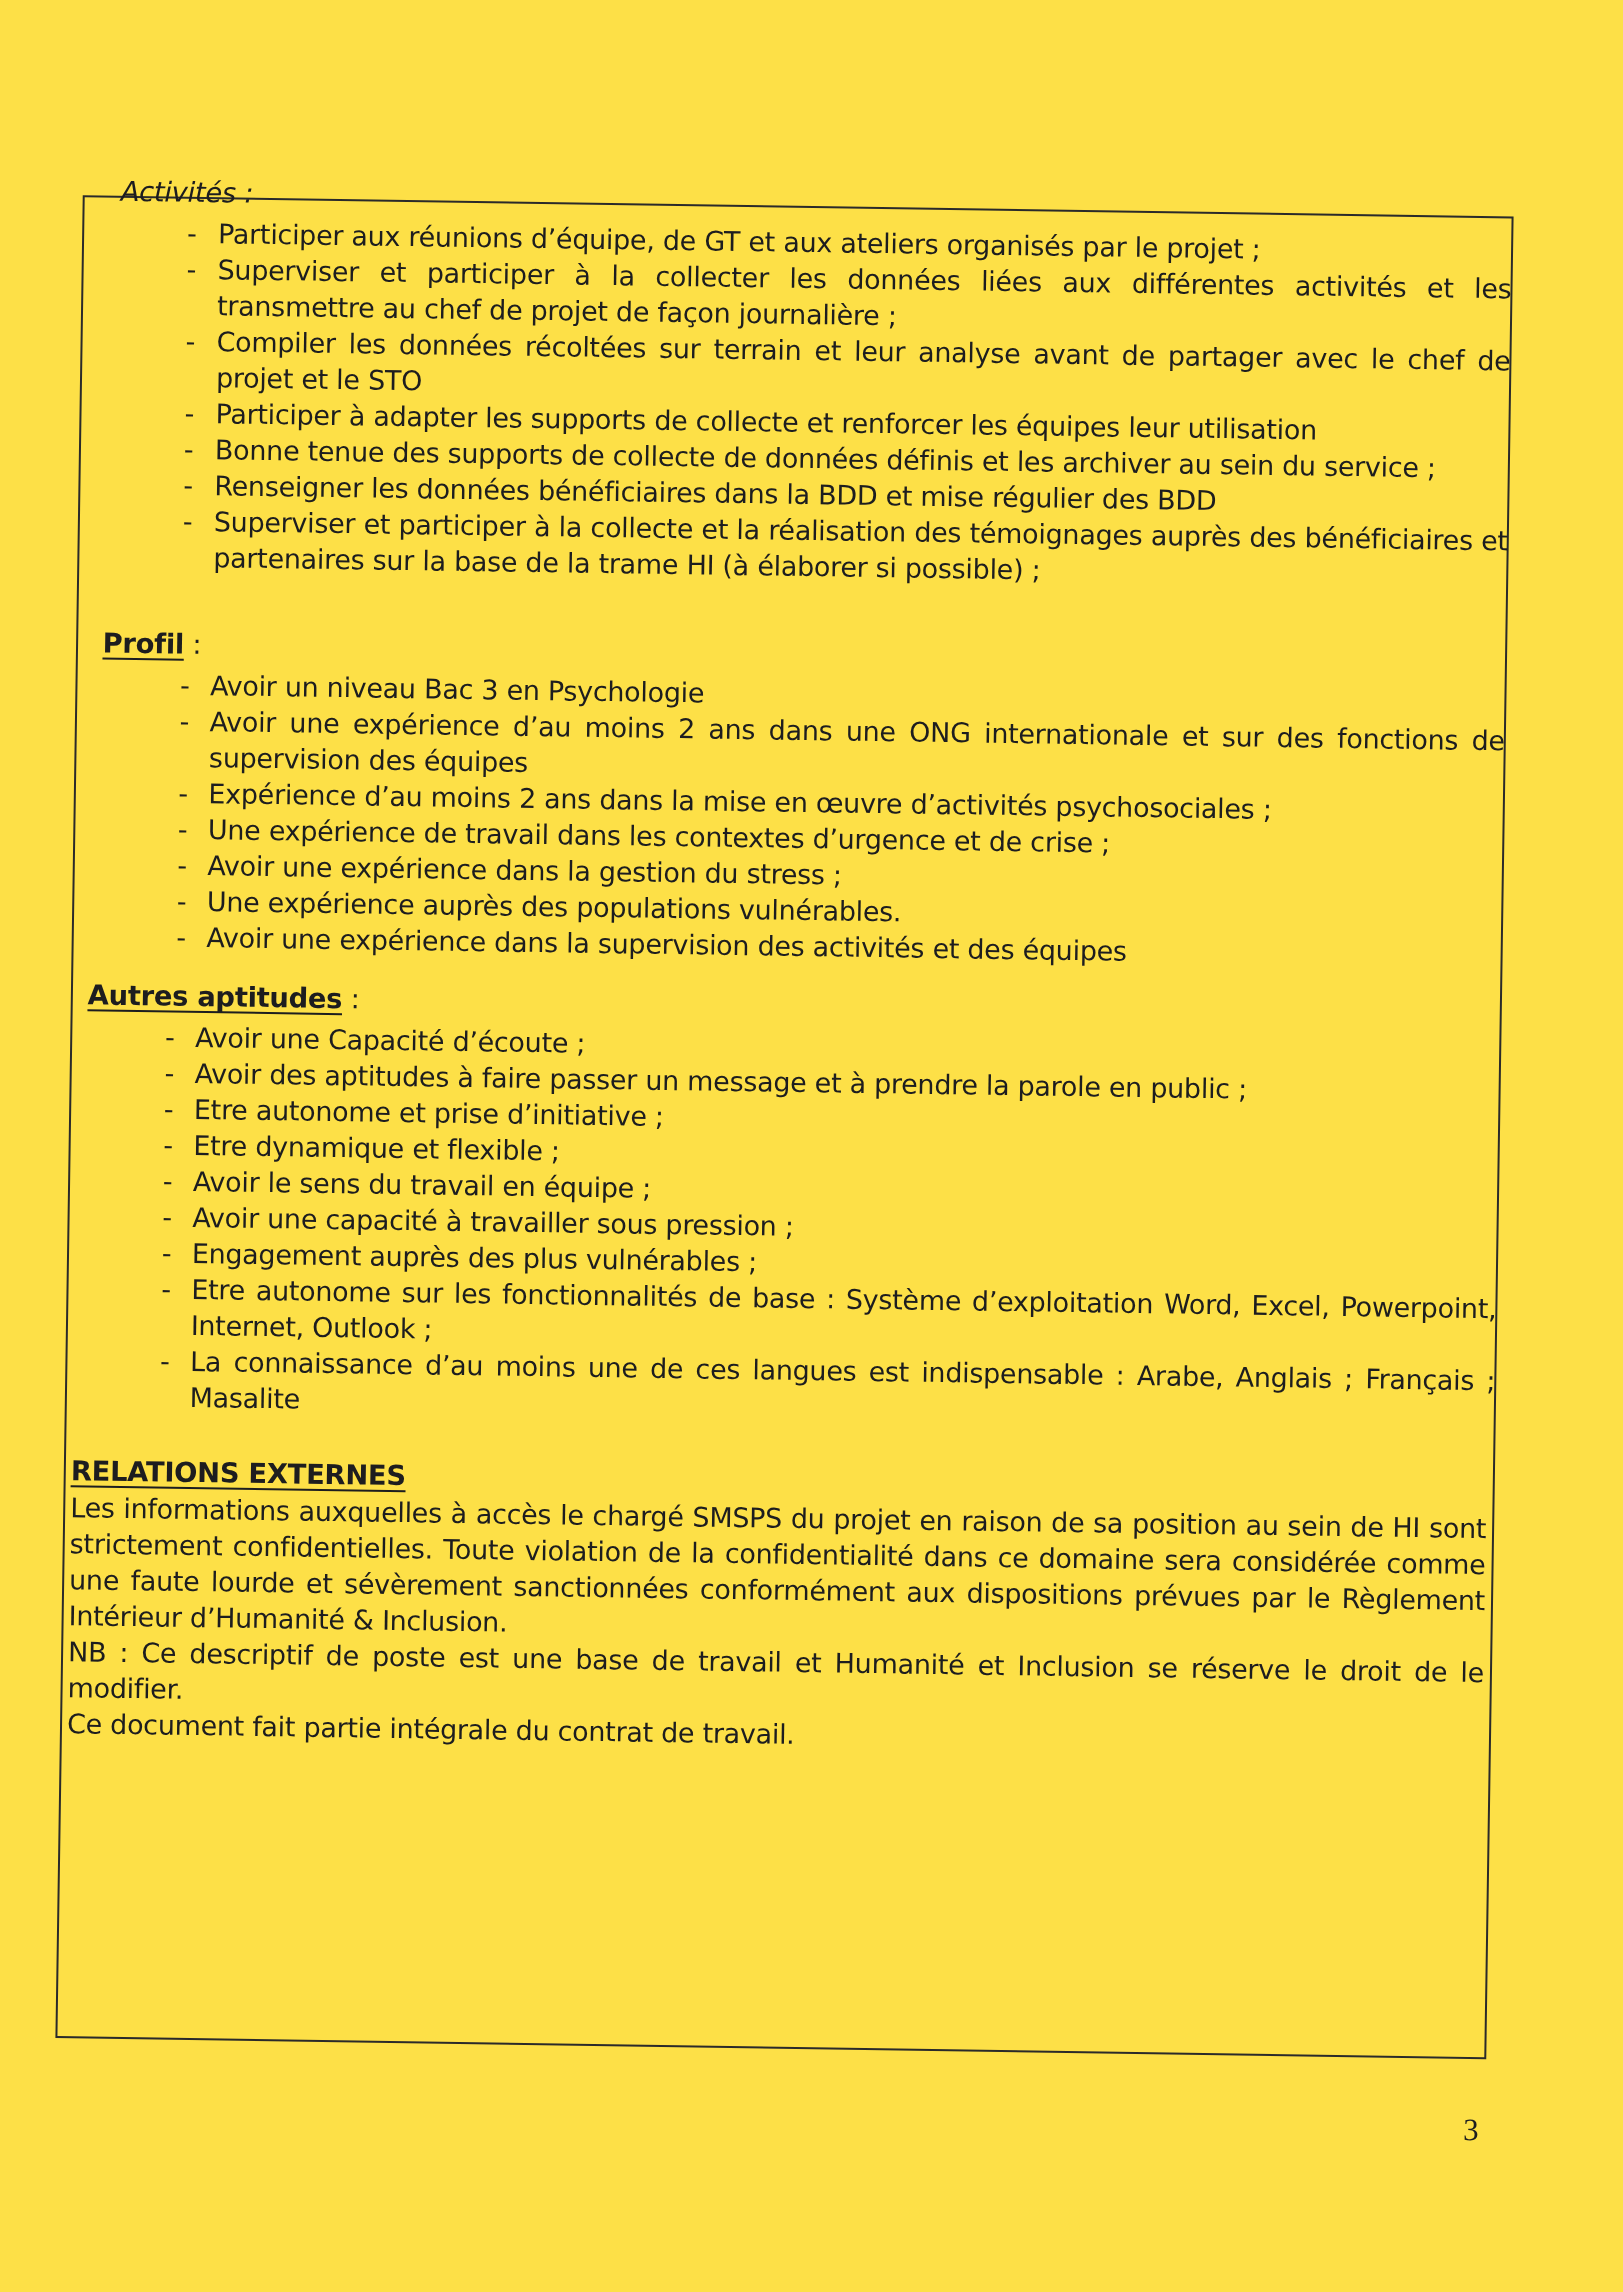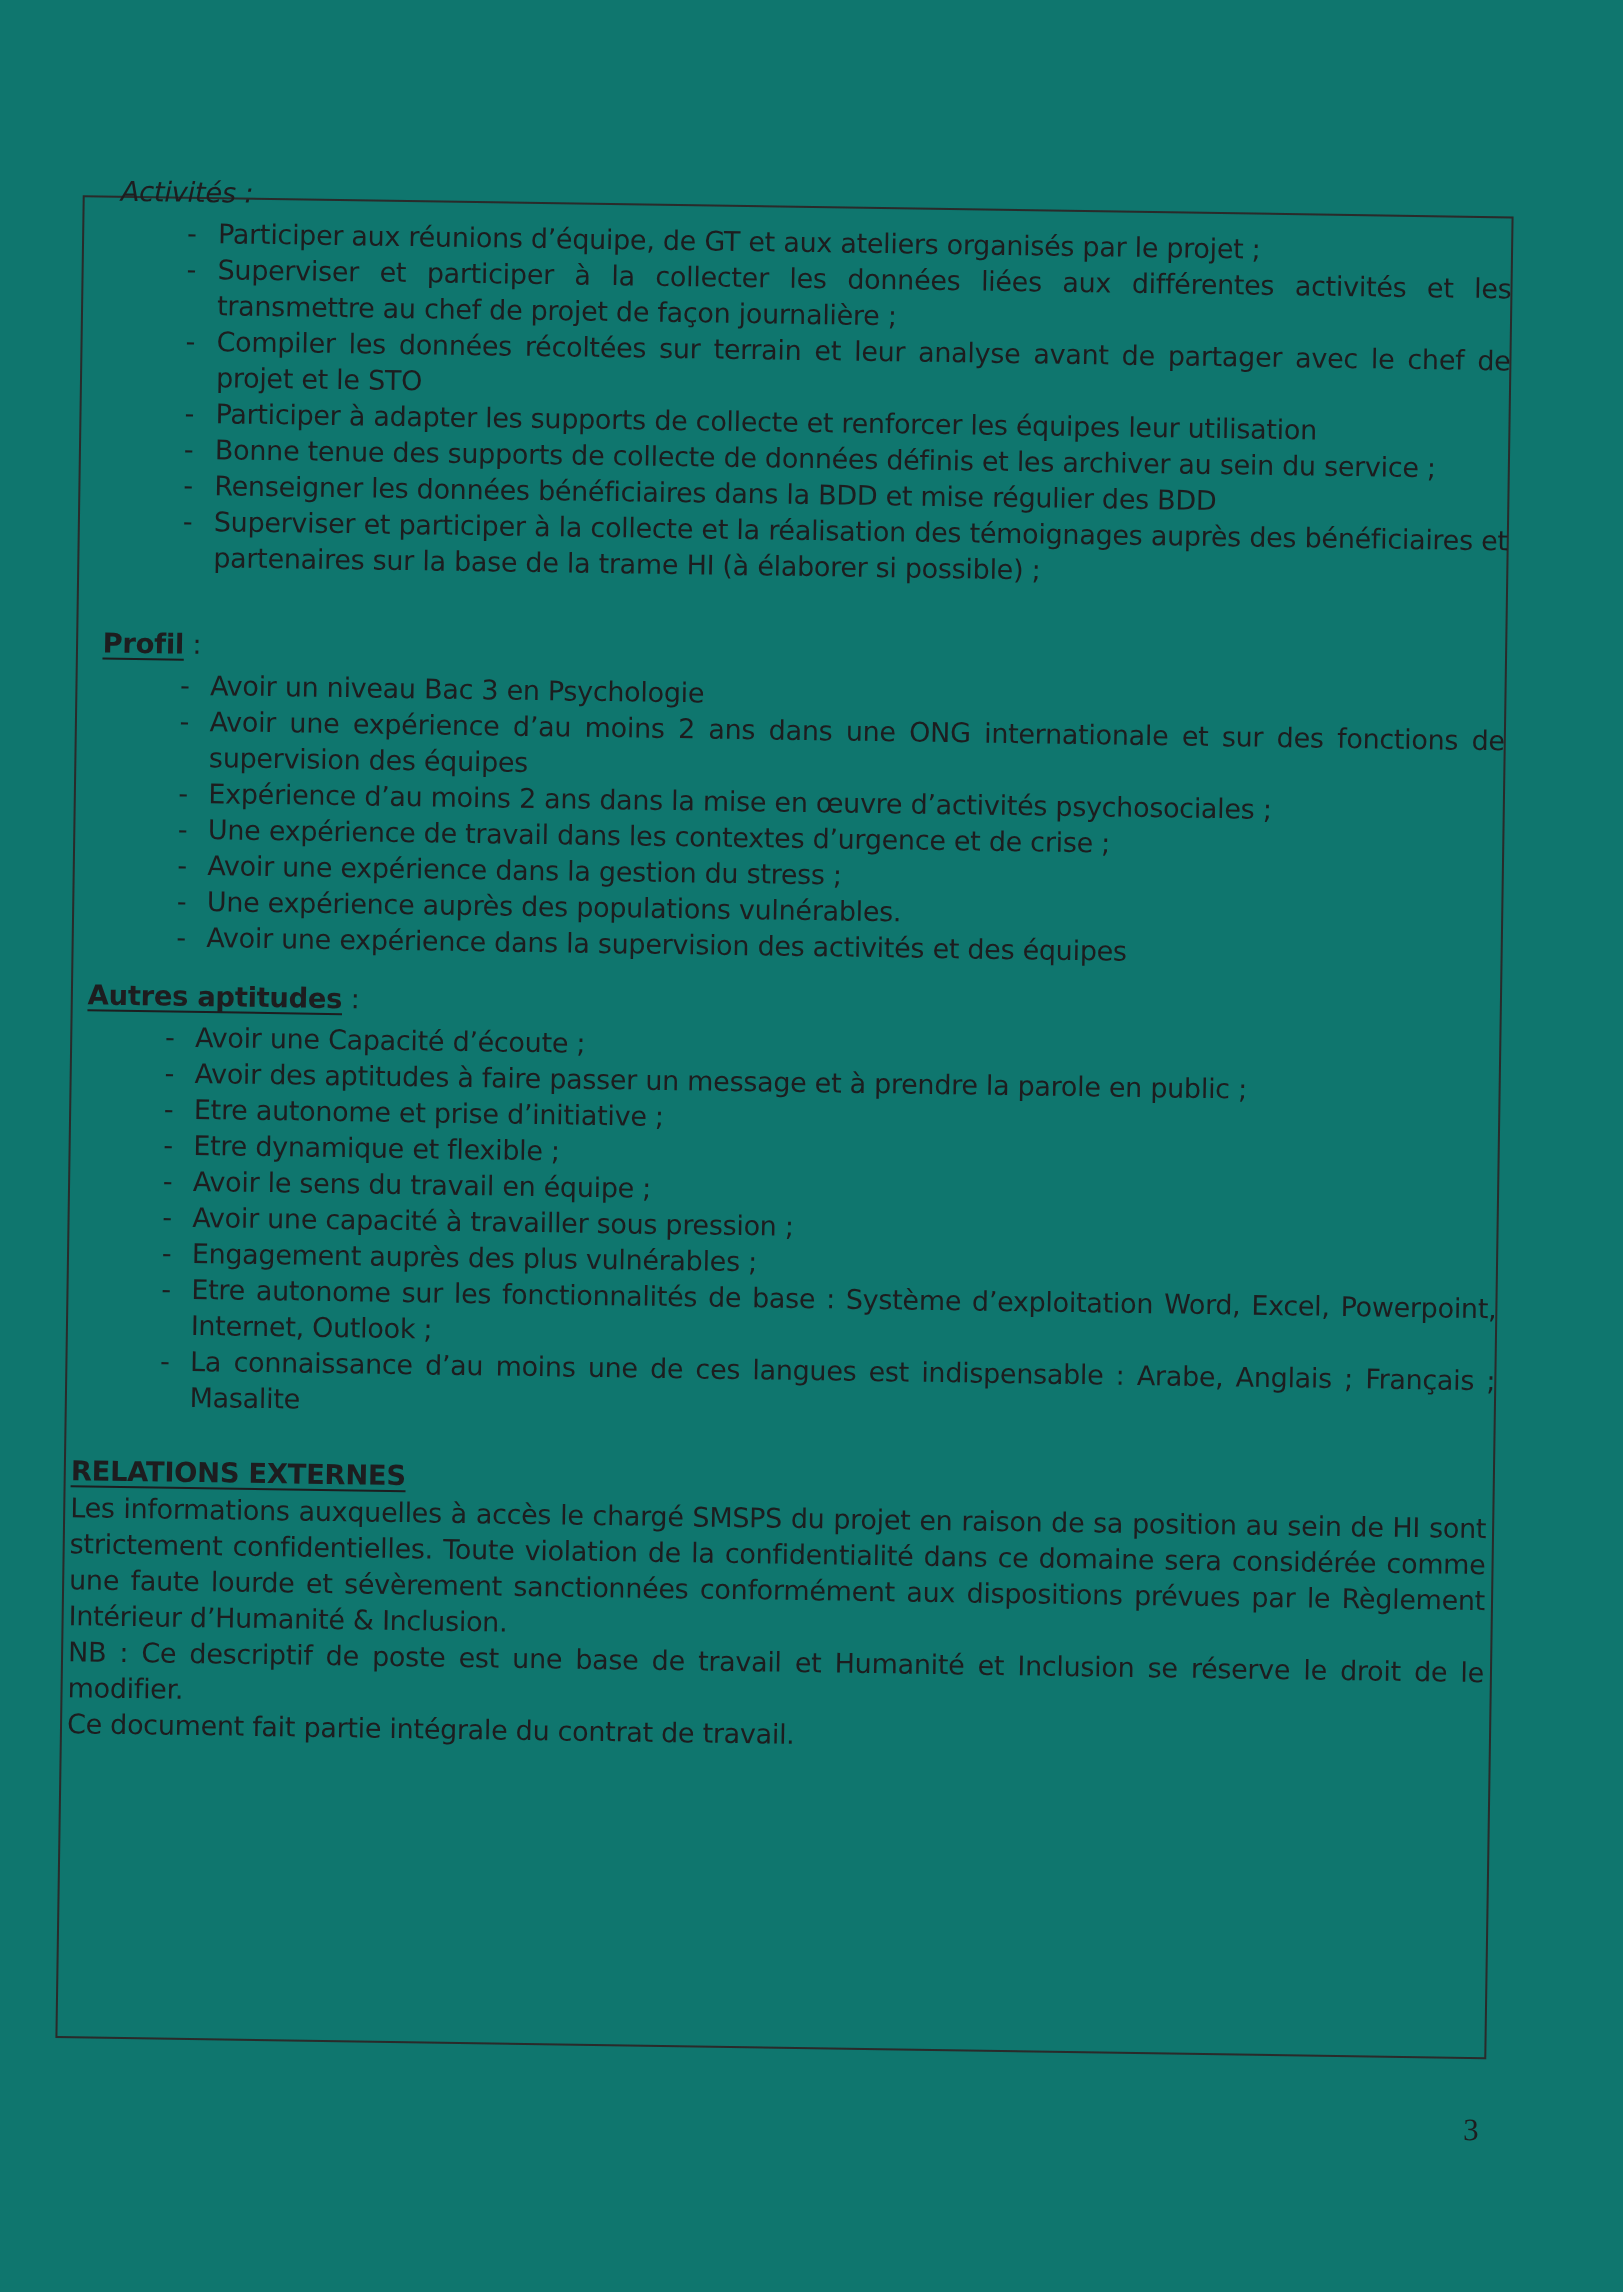--- a/index.html
+++ b/index.html
@@ -13,21 +13,21 @@
       position: relative;
       overflow: hidden;
       font-family: "DejaVu Sans", sans-serif;
       color: #1d1d1f;
     }
     .page {
       position: absolute;
       left: 0; top: 0;
       width: 1623px;
       height: 2293px;
-      background: #0f766e;
+      background: #fde047;
     }
     .rotator {
       position: absolute;
       left: 0; top: 0;
       width: 1623px;
       height: 2293px;
       transform-origin: 804px 1127px;
       transform: rotate(0.85deg);
     }
     .frame {

